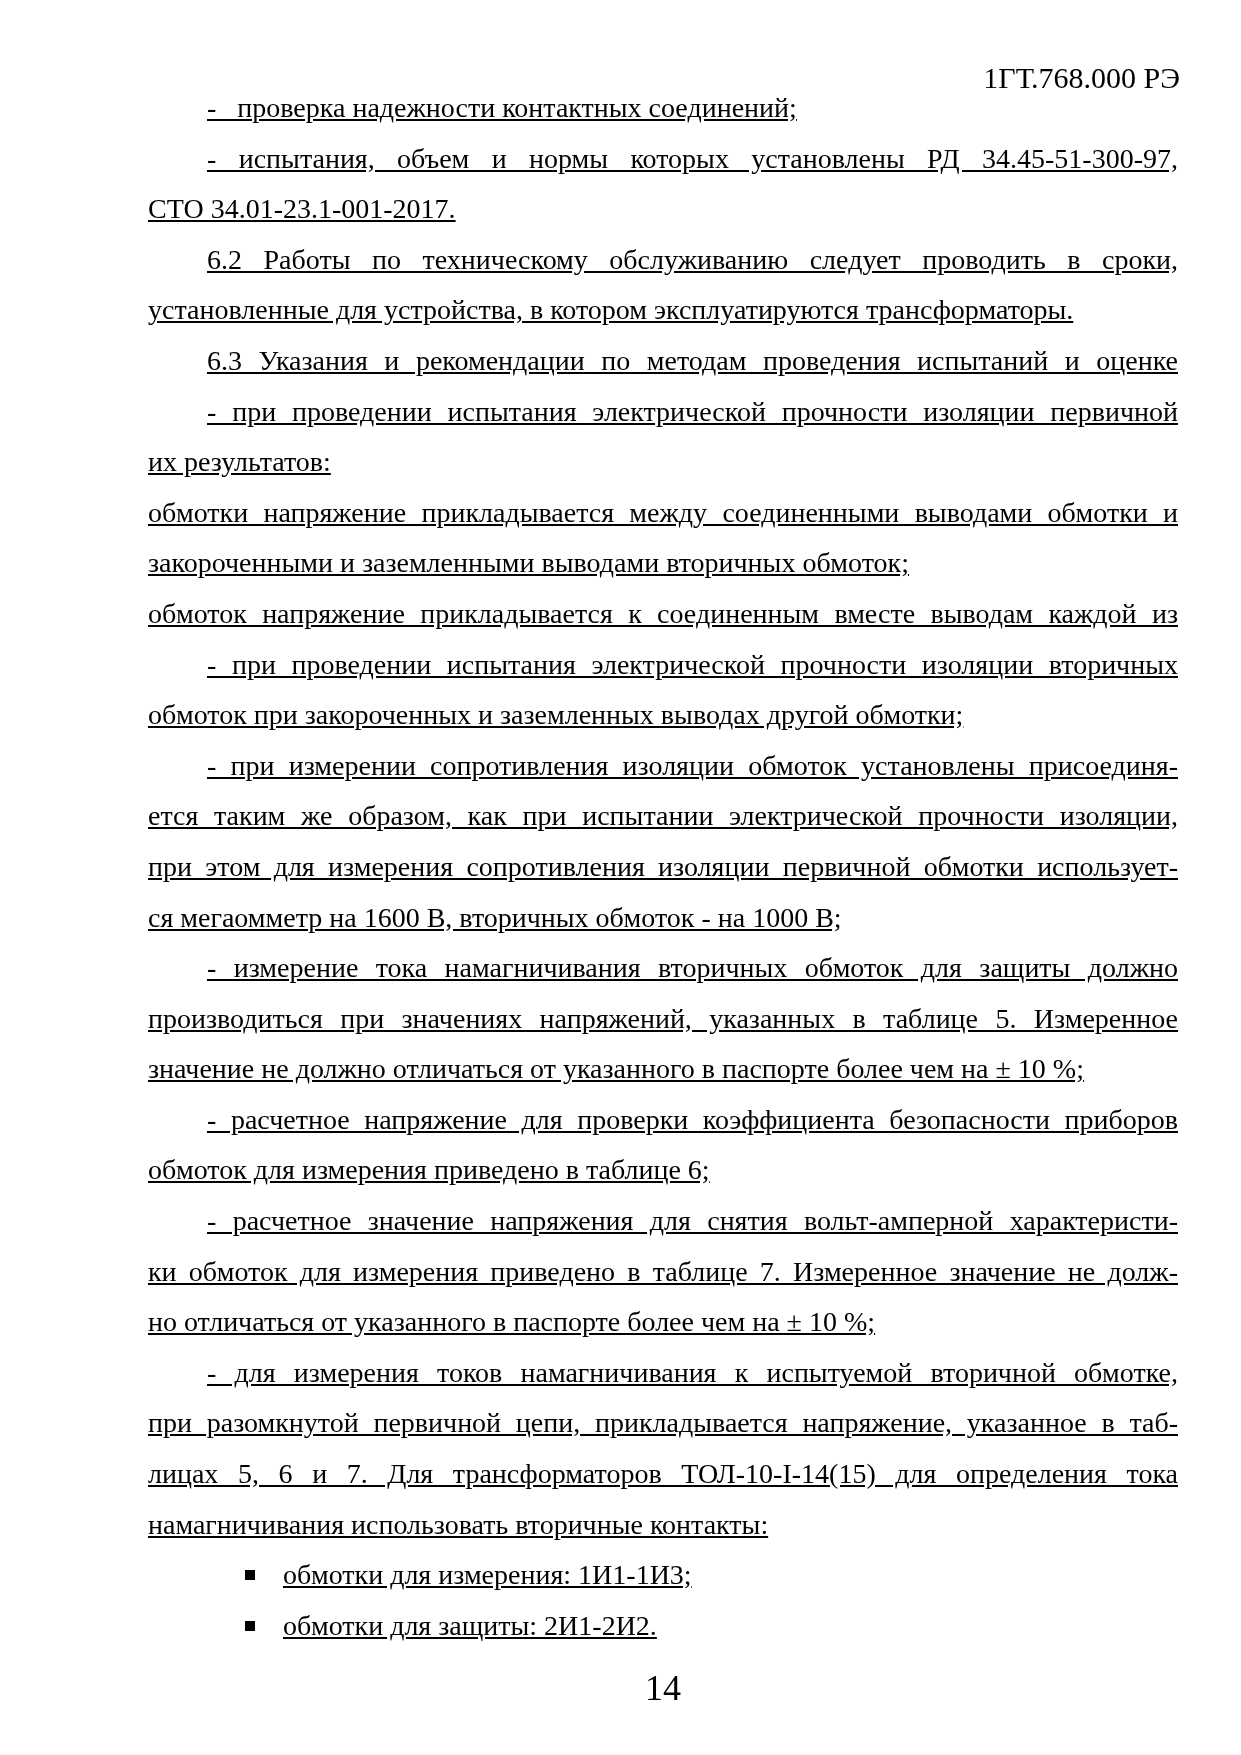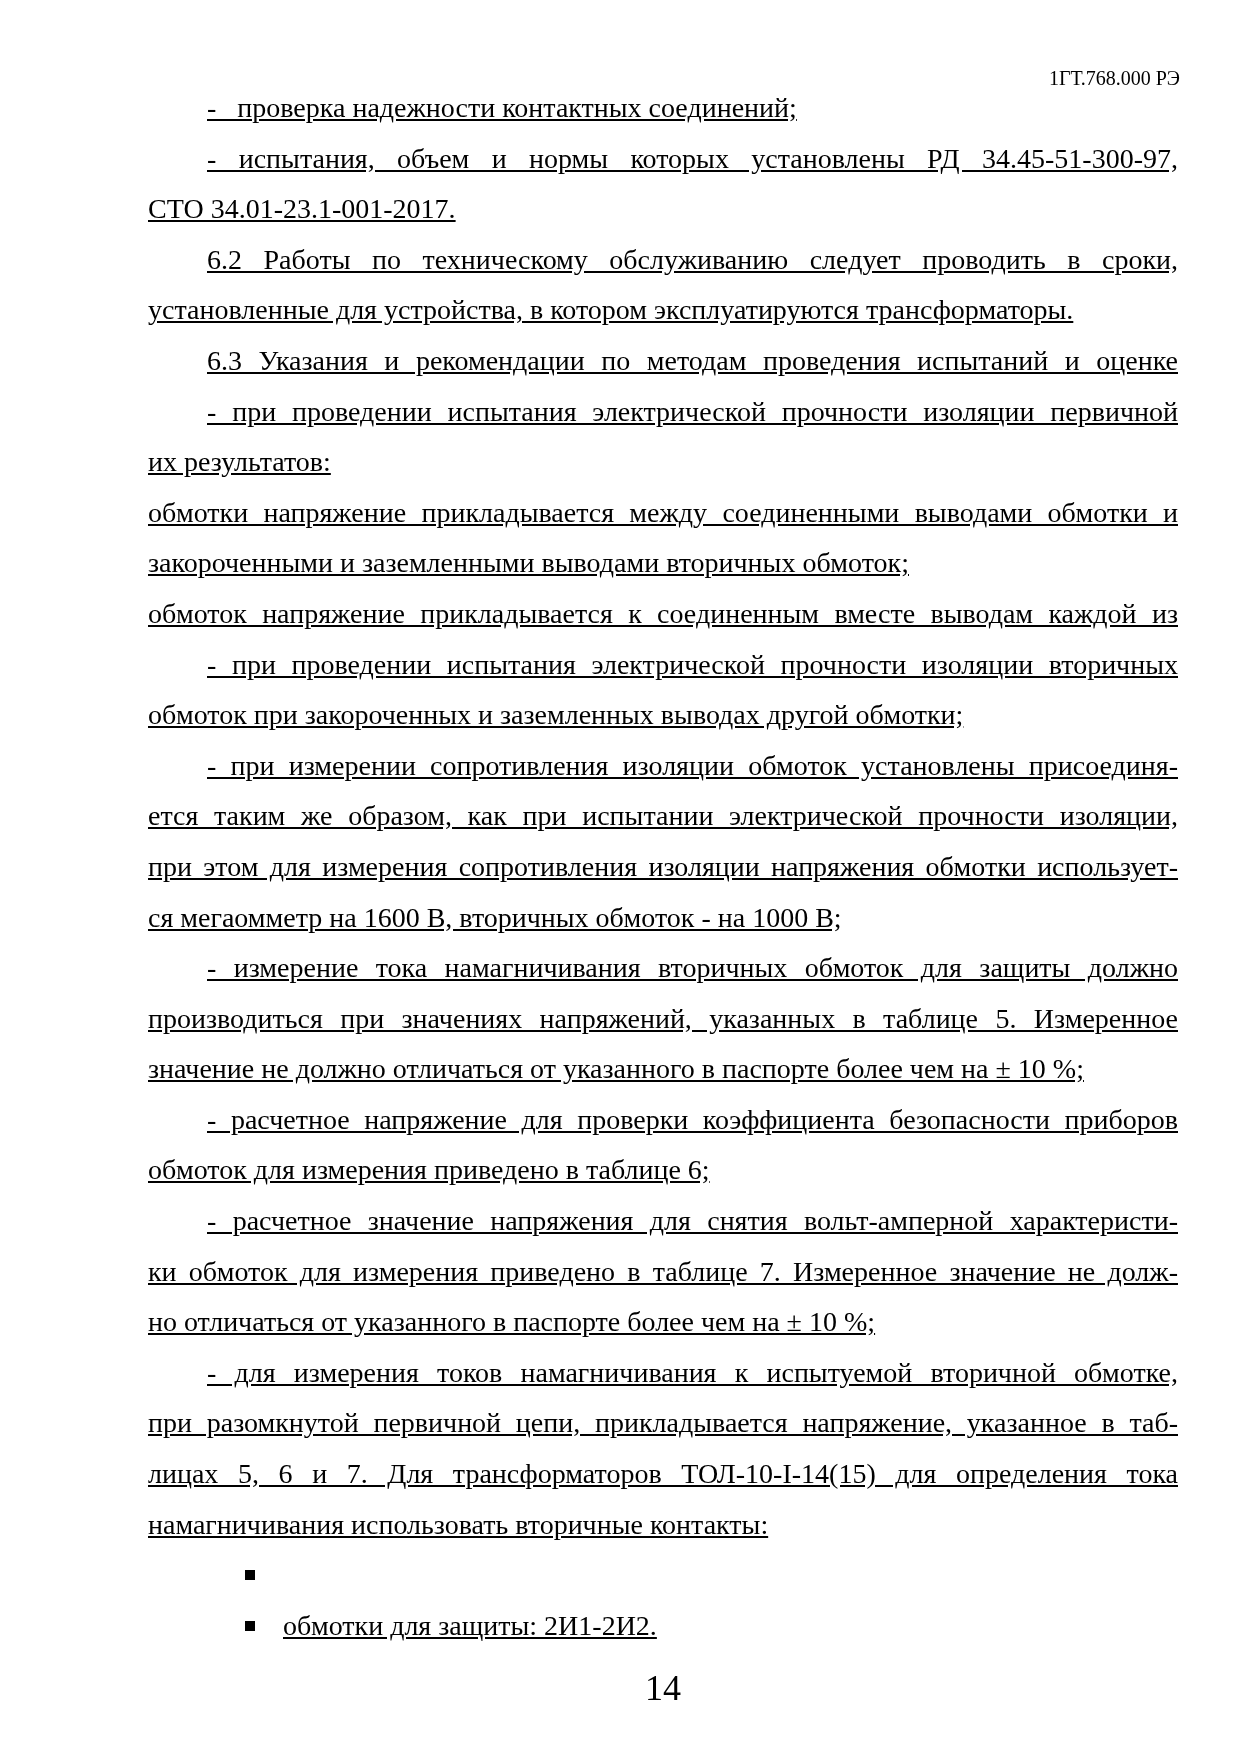--- a/index.html
+++ b/index.html
@@ -15,21 +15,21 @@
     width: 1241px;
     height: 1755px;
     background: #ffffff;
     font-family: "Liberation Serif", serif;
     color: #000000;
   }
   .doc-header {
     position: absolute;
     top: 62px;
     right: 61px;
-    font-size: 20px;
+    font-size: 30px;
     line-height: 32px;
     white-space: nowrap;
   }
   .doc-body {
     position: absolute;
     left: 148px;
     top: 83px;
     width: 1030px;
     text-decoration: underline;
   }
@@ -85,32 +85,32 @@
       <div class="line justify indent">6.3 Указания и рекомендации по методам проведения испытаний и оценке</div>
       <div class="line justify indent">- при проведении испытания электрической прочности изоляции первичной</div>
       <div class="line">их результатов:</div>
       <div class="line justify">обмотки напряжение прикладывается между соединенными выводами обмотки и</div>
       <div class="line">закороченными и заземленными выводами вторичных обмоток;</div>
       <div class="line justify">обмоток напряжение прикладывается к соединенным вместе выводам каждой из</div>
       <div class="line justify indent">- при проведении испытания электрической прочности изоляции вторичных</div>
       <div class="line">обмоток при закороченных и заземленных выводах другой обмотки;</div>
       <div class="line justify indent">- при измерении сопротивления изоляции обмоток установлены присоединя-</div>
       <div class="line justify">ется таким же образом, как при испытании электрической прочности изоляции,</div>
-      <div class="line justify">при этом для измерения сопротивления изоляции напряжения обмотки использует-</div>
+      <div class="line justify">при этом для измерения сопротивления изоляции первичной обмотки использует-</div>
       <div class="line">ся мегаомметр на 1600 В, вторичных обмоток - на 1000 В;</div>
       <div class="line justify indent">- измерение тока намагничивания вторичных обмоток для защиты должно</div>
       <div class="line justify">производиться при значениях напряжений, указанных в таблице 5. Измеренное</div>
       <div class="line">значение не должно отличаться от указанного в паспорте более чем на ± 10 %;</div>
       <div class="line justify indent">- расчетное напряжение для проверки коэффициента безопасности приборов</div>
       <div class="line">обмоток для измерения приведено в таблице 6;</div>
       <div class="line justify indent">- расчетное значение напряжения для снятия вольт-амперной характеристи-</div>
       <div class="line justify">ки обмоток для измерения приведено в таблице 7. Измеренное значение не долж-</div>
       <div class="line">но отличаться от указанного в паспорте более чем на ± 10 %;</div>
       <div class="line justify indent">- для измерения токов намагничивания к испытуемой вторичной обмотке,</div>
       <div class="line justify">при разомкнутой первичной цепи, прикладывается напряжение, указанное в таб-</div>
       <div class="line justify">лицах 5, 6 и 7. Для трансформаторов ТОЛ-10-I-14(15) для определения тока</div>
       <div class="line">намагничивания использовать вторичные контакты:</div>
-      <div class="line bullet"><span class="bullet-sq"></span></div>
+      <div class="line bullet"><span class="bullet-sq"></span><span class="bullet-text">обмотки для измерения: 1И1-1И3;</span></div>
       <div class="line bullet"><span class="bullet-sq"></span><span class="bullet-text">обмотки для защиты: 2И1-2И2.</span></div>
     </div>
 
   <div class="page-number">14</div>
 </div>
 
 </body></html>

